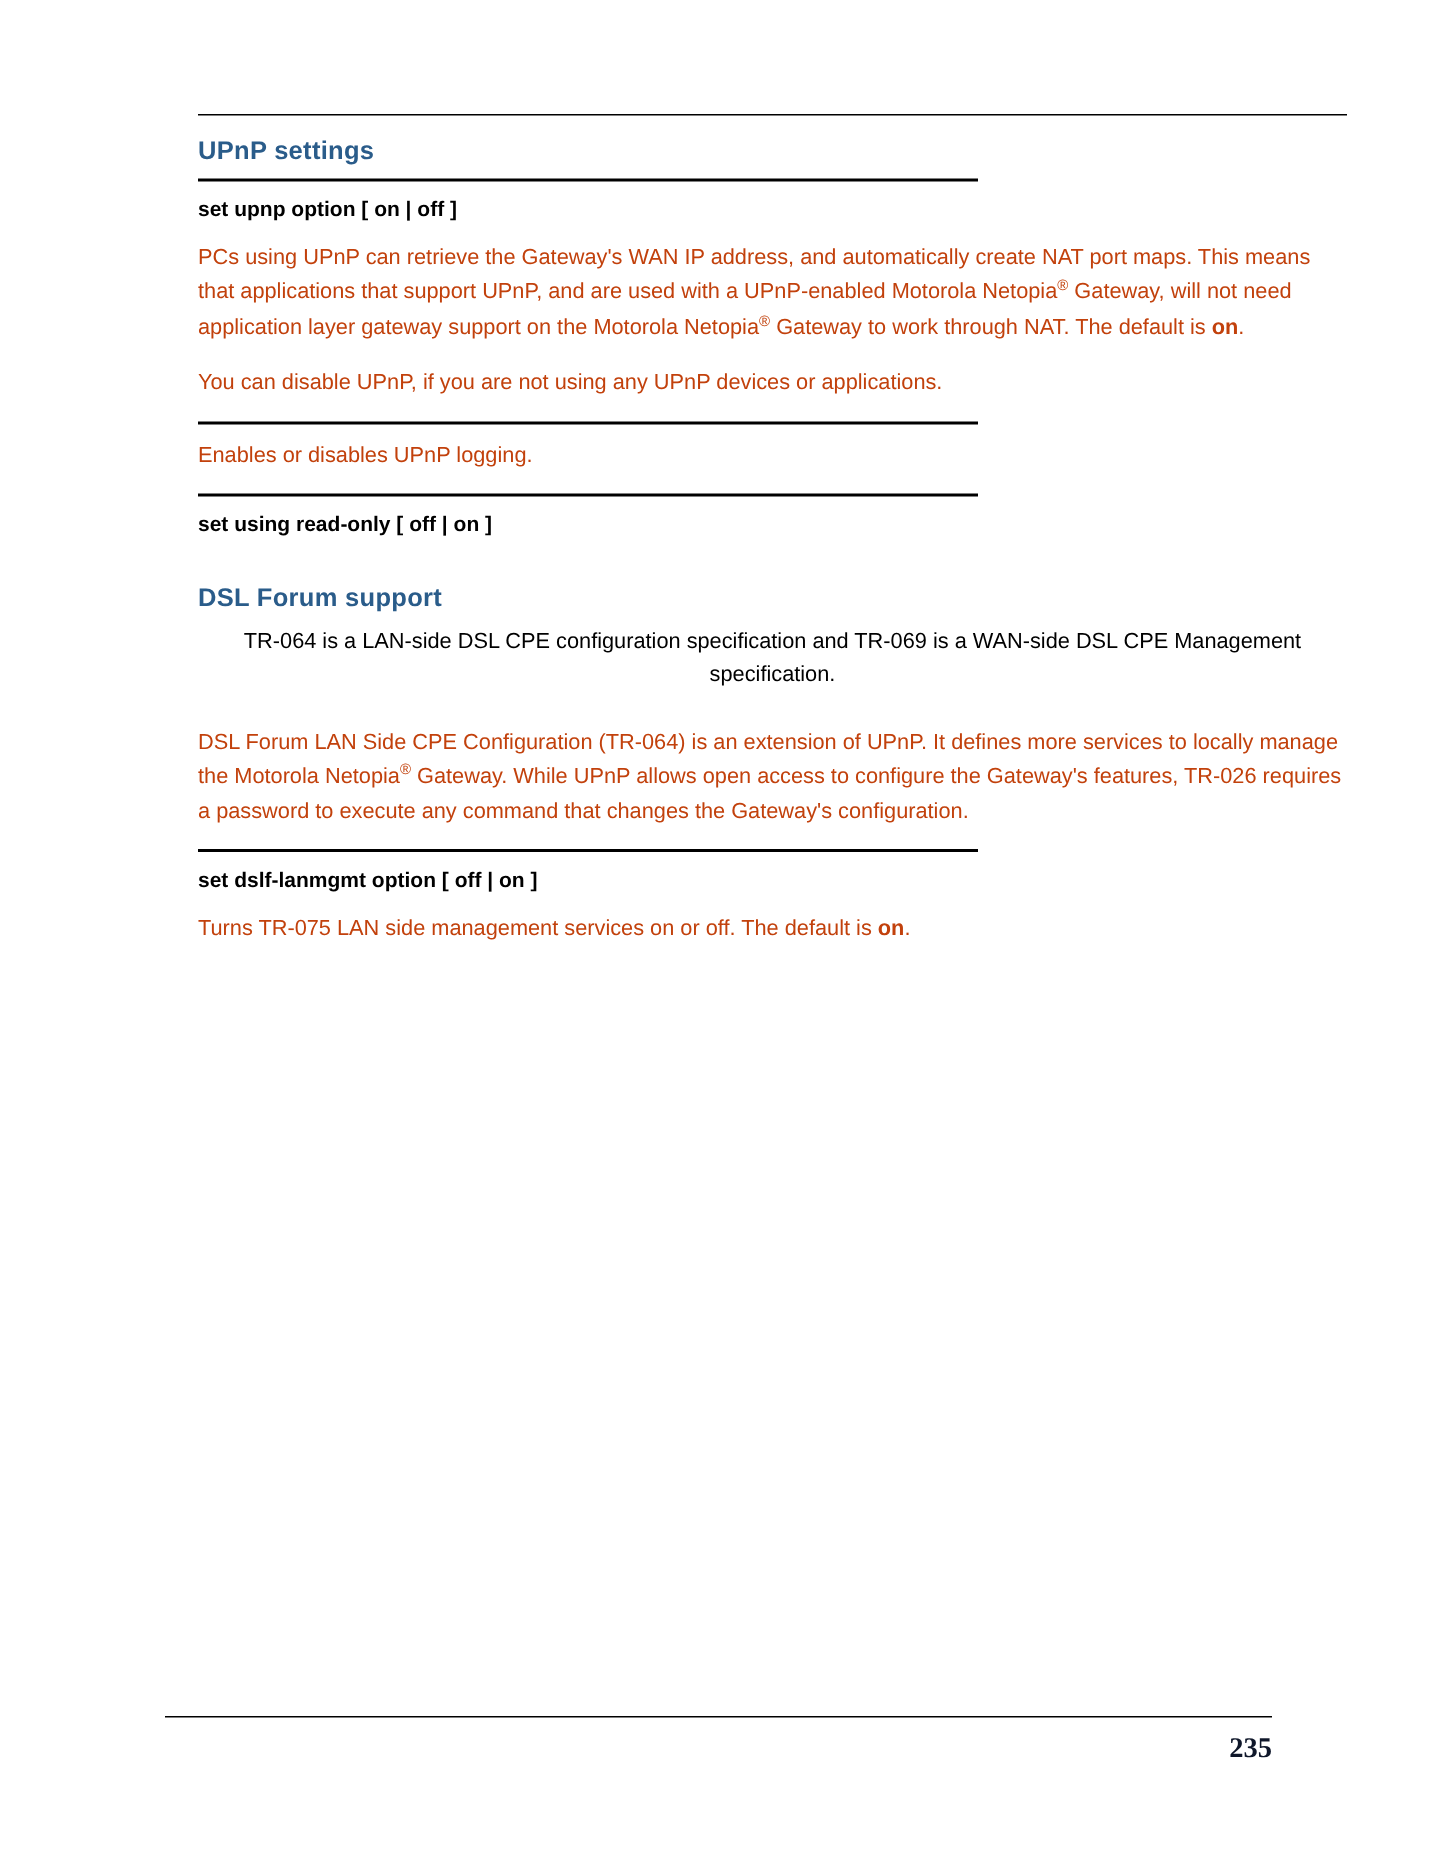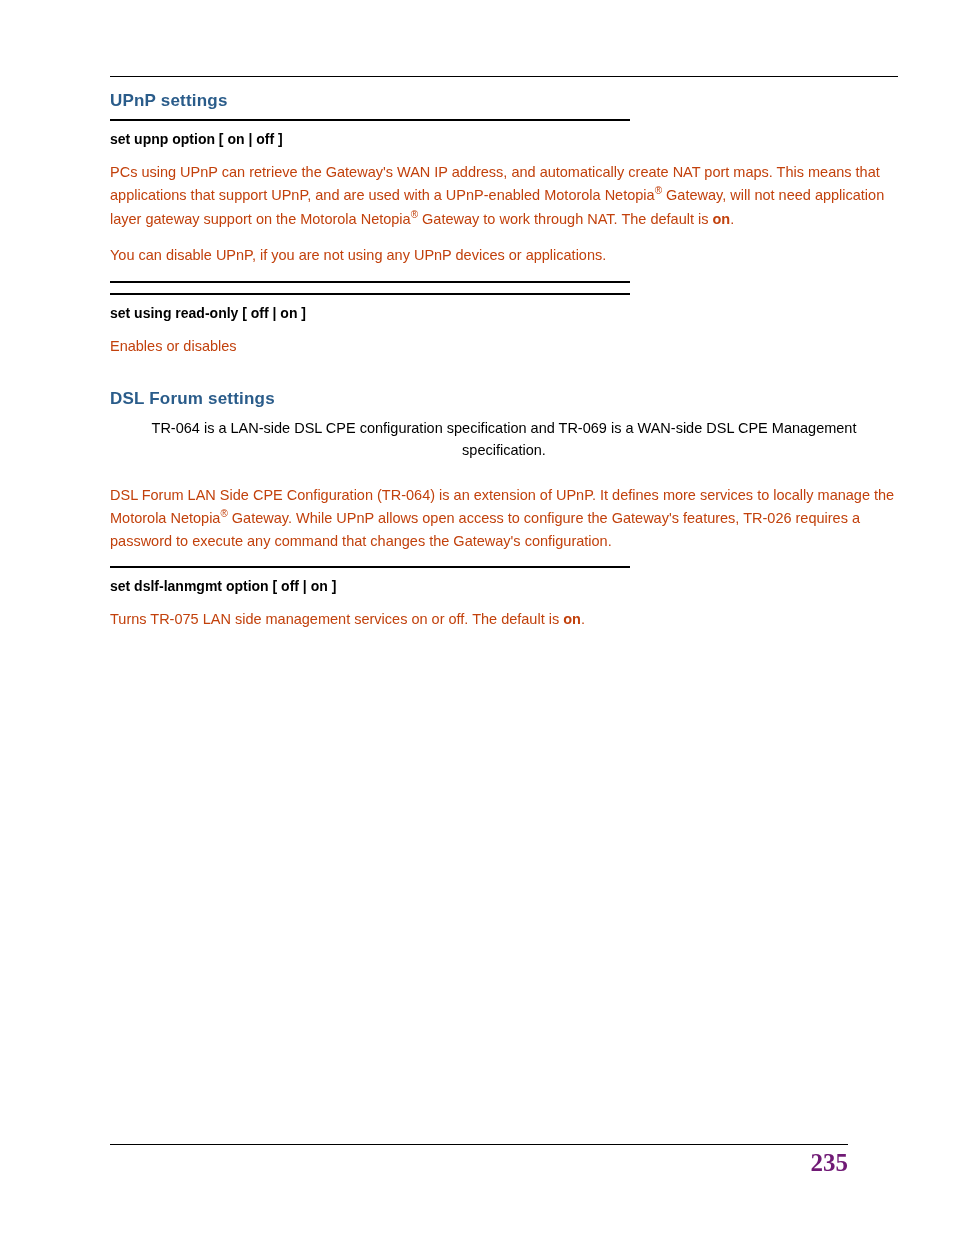--- a/index.html
+++ b/index.html
@@ -9,20 +9,21 @@
     }
     body {
       font-family: Arial, Helvetica, sans-serif;
       width: 954px;
       height: 1235px;
       background: #ffffff;
       position: relative;
     }
     .page-content {
       padding: 76px 56px 0 110px;
+      margin-left: 22px;
     }
     .top-rule {
       border-top: 1.5px solid #000;
       margin-bottom: 14px;
     }
     .section-heading {
       color: #2a5c8a;
       font-weight: bold;
       font-size: 17px;
       margin-bottom: 8px;
@@ -67,23 +68,23 @@
       bottom: 90px;
       left: 110px;
       right: 106px;
       border-top: 1.5px solid #000;
     }
     .page-number {
       position: absolute;
       bottom: 58px;
       right: 106px;
       font-family: "Times New Roman", Times, serif;
-      font-size: 25px;
+      font-size: 19px;
       font-weight: bold;
-      color: #701a75;
+      color: #0f172a;
     }
     .intro-text {
       font-size: 14.5px;
       color: #000;
       line-height: 1.55;
       margin-bottom: 22px;
       text-align: center;
     }
   </style>
 </head>
@@ -95,28 +96,28 @@
   <div class="section-heading">UPnP settings</div>
 
   <div class="thick-rule"></div>
   <div class="command-heading">set upnp option [ on | off ]</div>
   <p class="body-text">
     <span>PCs using UPnP can retrieve the Gateway's WAN IP address, and automatically create NAT port maps. This means that applications that support UPnP, and are used with a UPnP-enabled Motorola Netopia</span><span class="reg">®</span><span> Gateway, will not need application layer gateway support on the Motorola Netopia</span><span class="reg">®</span><span> Gateway to work through NAT. The default is </span><span class="bold">on</span><span>.</span>
   </p>
   <p class="body-text">You can disable UPnP, if you are not using any UPnP devices or applications.</p>
 
   <div class="thick-rule"></div>
+  <p class="body-text">Enables or disables UPnP logging.</p>
 
   <div class="thick-rule"></div>
   <div class="command-heading">set using read-only [ off | on ]</div>
-  <p class="body-text">Enables or disables</p>
 
   <div class="spacer-med"></div>
 
-  <div class="section-heading">DSL Forum settings</div>
+  <div class="section-heading">DSL Forum support</div>
   <p class="intro-text">TR-064 is a LAN-side DSL CPE configuration specification and TR-069 is a WAN-side DSL CPE Management specification.</p>
 
   <p class="body-text">
     <span>DSL Forum LAN Side CPE Configuration (TR-064) is an extension of UPnP. It defines more services to locally manage the Motorola Netopia</span><span class="reg">®</span><span> Gateway. While UPnP allows open access to configure the Gateway's features, TR-026 requires a password to execute any command that changes the Gateway's configuration.</span>
   </p>
 
   <div class="thick-rule"></div>
   <div class="command-heading">set dslf-lanmgmt option [ off | on ]</div>
   <p class="body-text">
     <span>Turns TR-075 LAN side management services on or off. The default is </span><span class="bold">on</span><span>.</span>

